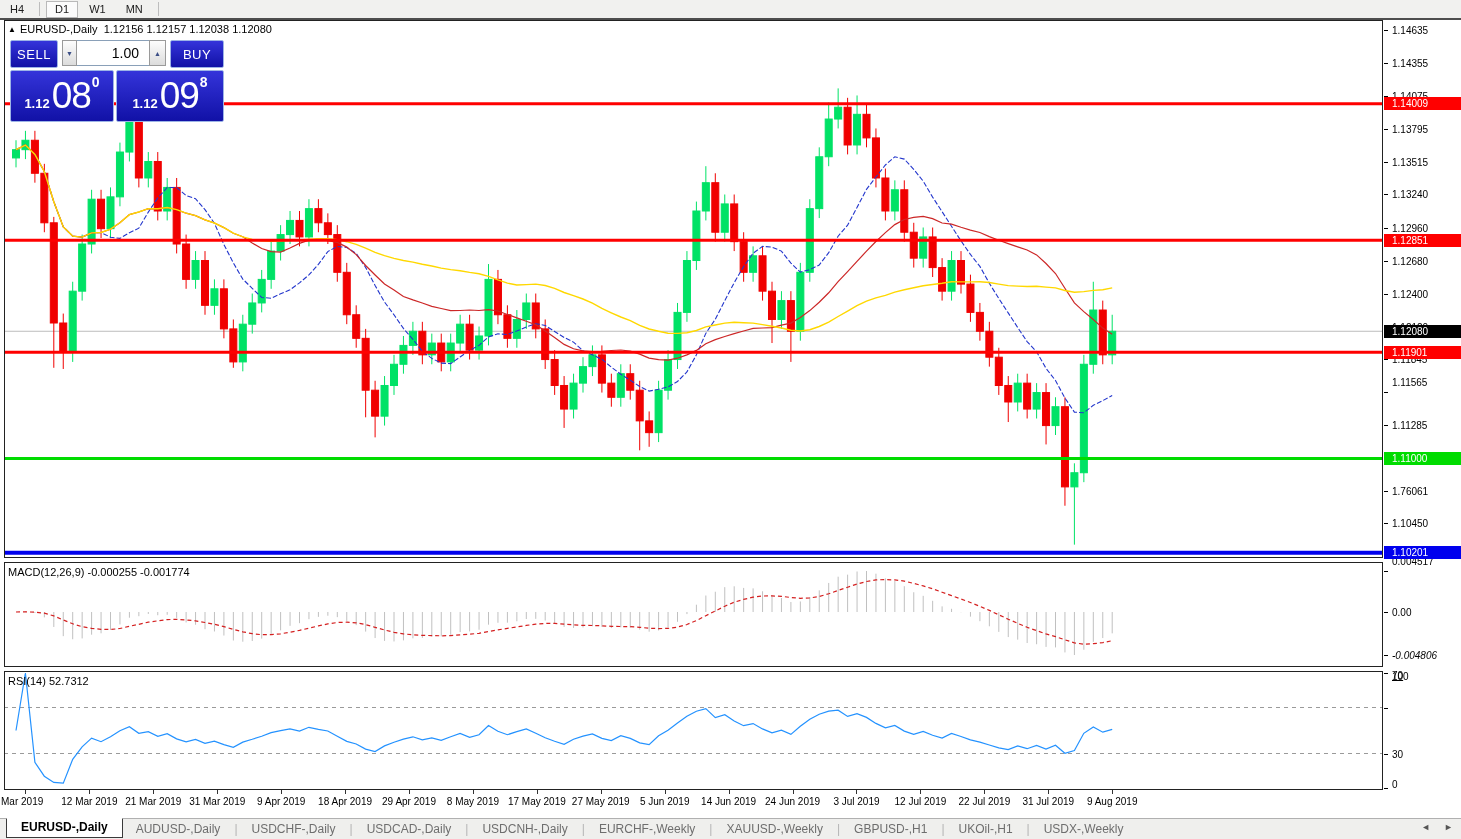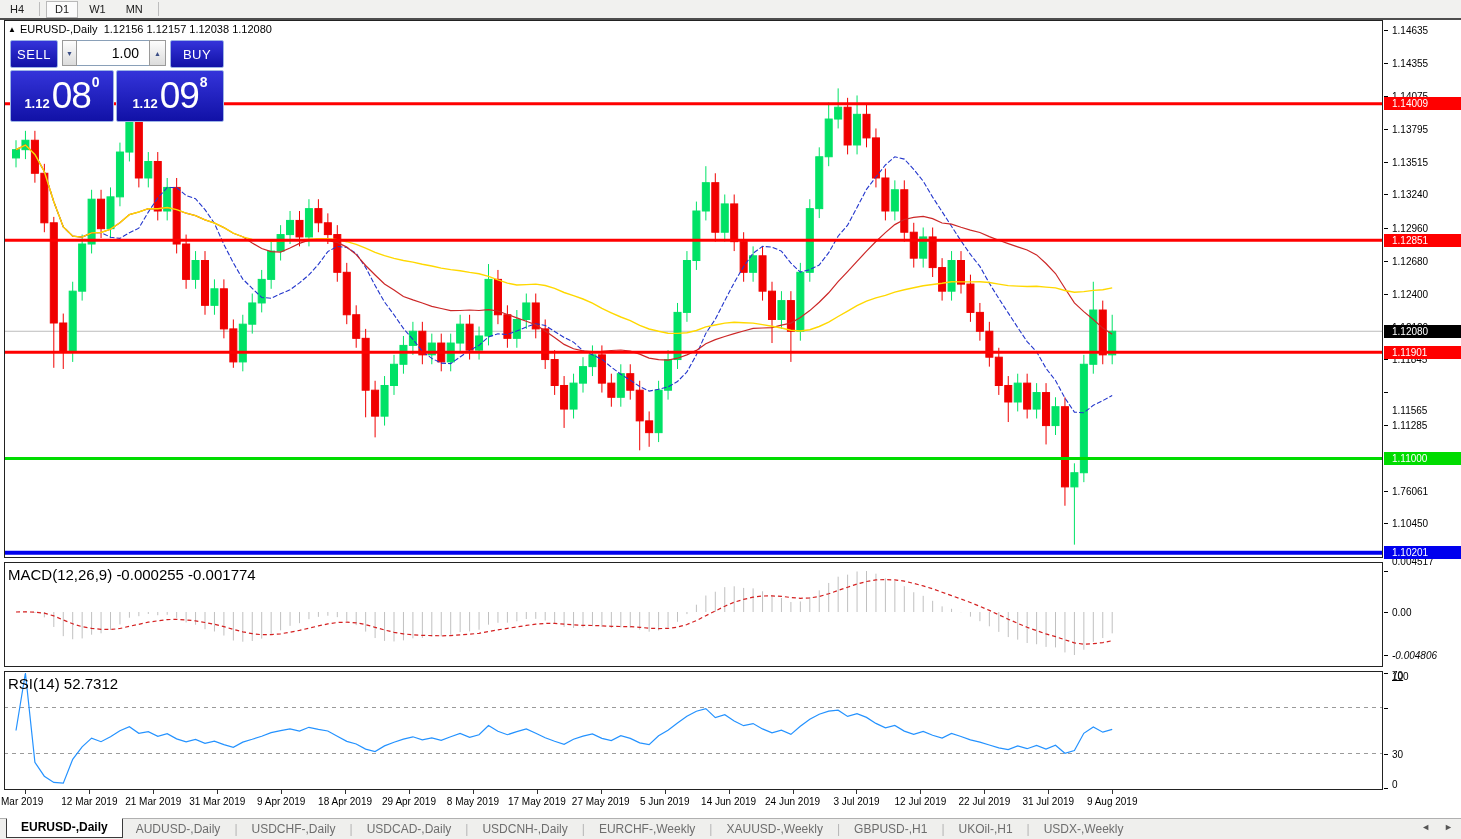--- a/index.html
+++ b/index.html
@@ -7,21 +7,21 @@
        font-family:"Liberation Sans",sans-serif;overflow:hidden;-webkit-font-smoothing:antialiased;}
   
   .toolbar{position:absolute;left:0;top:0;width:100%;height:18px;background:#f1f1ef;
            border-bottom:1px solid #b5b5b5;display:flex;align-items:center;font-size:11px;color:#1c1c1c;}
   .tf-btn{padding:1px 8px;margin:0 1px;cursor:default;border:1px solid transparent;line-height:13px;}
   .tf-btn.active{background:#fbfbfb;border:1px solid #b9b9b9;}
   .tb-sep{width:1px;height:14px;background:#bdbdbd;margin:0 5px;}
   .win-top-line{position:absolute;left:0;top:18px;width:100%;height:2px;background:#4e4e4e;}
   
   .panel-svg{position:absolute;left:4px;background:#fff;}
-  .panel-label{position:absolute;font-size:15px;color:#000;white-space:pre;z-index:5;}
+  .panel-label{position:absolute;font-size:11px;color:#000;white-space:pre;z-index:5;}
   .chart-title{position:absolute;left:8px;top:23px;font-size:11px;color:#000;z-index:6;}
   .chart-title .tri{font-size:8px;vertical-align:1px;margin-right:4px;}
   
   #axis{position:absolute;left:1384px;top:20px;width:77px;height:796px;font-size:10px;color:#000;}
   .tickmark{position:absolute;left:0;width:4px;height:1px;background:#000;}
   .ticklabel{position:absolute;left:8px;height:11px;line-height:11px;}
   .badge{position:absolute;left:0;width:74px;height:13px;line-height:13px;color:#fff;
          padding-left:8px;font-size:10px;z-index:4;}
   
   #dates{position:absolute;left:4px;top:790px;width:1380px;height:26px;font-size:10px;color:#000;}
@@ -466,21 +466,21 @@
       <div class="ticklabel" style="top: 202.504px;">1.12960</div>
       <div class="tickmark" style="top: 240.516px;"></div>
       <div class="ticklabel" style="top: 235.516px;">1.12680</div>
       <div class="tickmark" style="top: 273.528px;"></div>
       <div class="ticklabel" style="top: 268.528px;">1.12400</div>
       <div class="tickmark" style="top: 306.54px;"></div>
       <div class="ticklabel" style="top: 301.54px;">1.12120</div>
       <div class="tickmark" style="top: 338.962px;"></div>
       <div class="ticklabel" style="top: 333.962px;">1.11845</div>
       <div class="tickmark" style="top: 371.974px;"></div>
-      <div class="ticklabel" style="top: 385px;">1.11565</div>
+      <div class="ticklabel" style="top: 357px;">1.11565</div>
       <div class="tickmark" style="top: 404.986px;"></div>
       <div class="ticklabel" style="top: 399.986px;">1.11285</div>
       <div class="tickmark" style="top: 471.01px;"></div>
       <div class="ticklabel" style="top: 466.01px;">1.76061</div>
       <div class="tickmark" style="top: 503.433px;"></div>
       <div class="ticklabel" style="top: 498.433px;">1.10450</div>
       <div class="badge" style="top: 77.3269px; background: rgb(255, 0, 0); color: rgb(255, 255, 255);">1.14009</div>
       <div class="badge" style="top: 213.855px; background: rgb(255, 0, 0); color: rgb(255, 255, 255);">1.12851</div>
       <div class="badge" style="top: 304.756px; background: rgb(0, 0, 0); color: rgb(255, 255, 255);">1.12080</div>
       <div class="badge" style="top: 325.86px; background: rgb(255, 0, 0); color: rgb(255, 255, 255);">1.11901</div>

